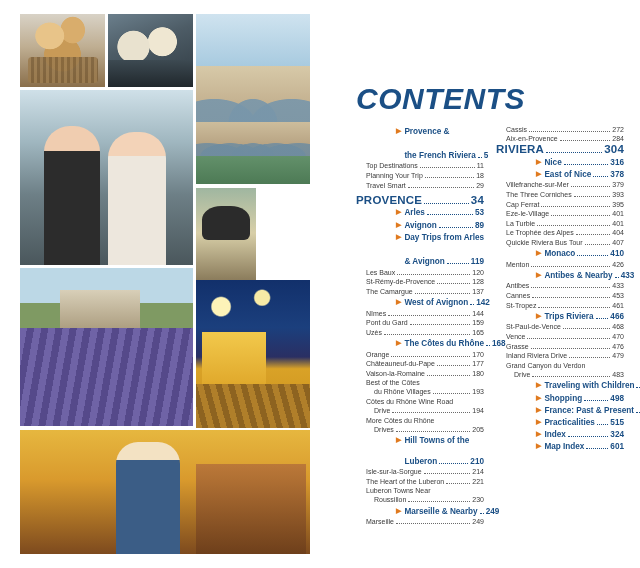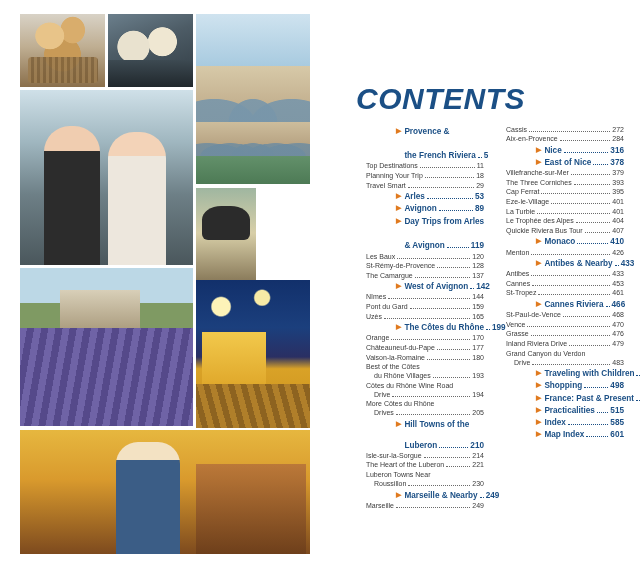--- a/index.html
+++ b/index.html
@@ -179,20 +179,25 @@
           <div class="entry lvl-sub">
             <span class="ttl">Planning Your Trip</span>
             <span class="dots"></span>
             <span class="pg">18</span>
           </div>
           <div class="entry lvl-sub">
             <span class="ttl">Travel Smart</span>
             <span class="dots"></span>
             <span class="pg">29</span>
           </div>
+          <div class="entry lvl-big">
+            <span class="ttl">PROVENCE</span>
+            <span class="dots"></span>
+            <span class="pg">34</span>
+          </div>
           <div class="entry lvl-main">
             <span class="bullet">▶</span>
             <span class="ttl">Arles</span>
             <span class="dots"></span>
             <span class="pg">53</span>
           </div>
           <div class="entry lvl-main">
             <span class="bullet">▶</span>
             <span class="ttl">Avignon</span>
             <span class="dots"></span>
@@ -241,21 +246,21 @@
           </div>
           <div class="entry lvl-sub">
             <span class="ttl">Uzès</span>
             <span class="dots"></span>
             <span class="pg">165</span>
           </div>
           <div class="entry lvl-main">
             <span class="bullet">▶</span>
             <span class="ttl">The Côtes du Rhône</span>
             <span class="dots"></span>
-            <span class="pg">199</span>
+            <span class="pg">168</span>
           </div>
           <div class="entry lvl-sub">
             <span class="ttl">Orange</span>
             <span class="dots"></span>
             <span class="pg">170</span>
           </div>
           <div class="entry lvl-sub">
             <span class="ttl">Châteauneuf-du-Pape</span>
             <span class="dots"></span>
             <span class="pg">177</span>
@@ -333,20 +338,25 @@
           <div class="entry lvl-sub">
             <span class="ttl">Cassis</span>
             <span class="dots"></span>
             <span class="pg">272</span>
           </div>
           <div class="entry lvl-sub">
             <span class="ttl">Aix-en-Provence</span>
             <span class="dots"></span>
             <span class="pg">284</span>
           </div>
+          <div class="entry lvl-big" style="margin-top: 0px;">
+            <span class="ttl">RIVIERA</span>
+            <span class="dots"></span>
+            <span class="pg">304</span>
+          </div>
           <div class="entry lvl-main">
             <span class="bullet">▶</span>
             <span class="ttl">Nice</span>
             <span class="dots"></span>
             <span class="pg">316</span>
           </div>
           <div class="entry lvl-main">
             <span class="bullet">▶</span>
             <span class="ttl">East of Nice</span>
             <span class="dots"></span>
@@ -414,21 +424,21 @@
             <span class="dots"></span>
             <span class="pg">453</span>
           </div>
           <div class="entry lvl-sub">
             <span class="ttl">St-Tropez</span>
             <span class="dots"></span>
             <span class="pg">461</span>
           </div>
           <div class="entry lvl-main">
             <span class="bullet">▶</span>
-            <span class="ttl">Cannes Riviera</span>
+            <span class="ttl">Trips Riviera</span>
             <span class="dots"></span>
             <span class="pg">466</span>
           </div>
           <div class="entry lvl-sub">
             <span class="ttl">St-Paul-de-Vence</span>
             <span class="dots"></span>
             <span class="pg">468</span>
           </div>
           <div class="entry lvl-sub">
             <span class="ttl">Vence</span>
@@ -474,21 +484,21 @@
           <div class="entry lvl-main">
             <span class="bullet">▶</span>
             <span class="ttl">Practicalities</span>
             <span class="dots"></span>
             <span class="pg">515</span>
           </div>
           <div class="entry lvl-main">
             <span class="bullet">▶</span>
             <span class="ttl">Index</span>
             <span class="dots"></span>
-            <span class="pg">585</span>
+            <span class="pg">324</span>
           </div>
           <div class="entry lvl-main">
             <span class="bullet">▶</span>
             <span class="ttl">Map Index</span>
             <span class="dots"></span>
             <span class="pg">601</span>
           </div>
         </div>
     </div>
   </div>

